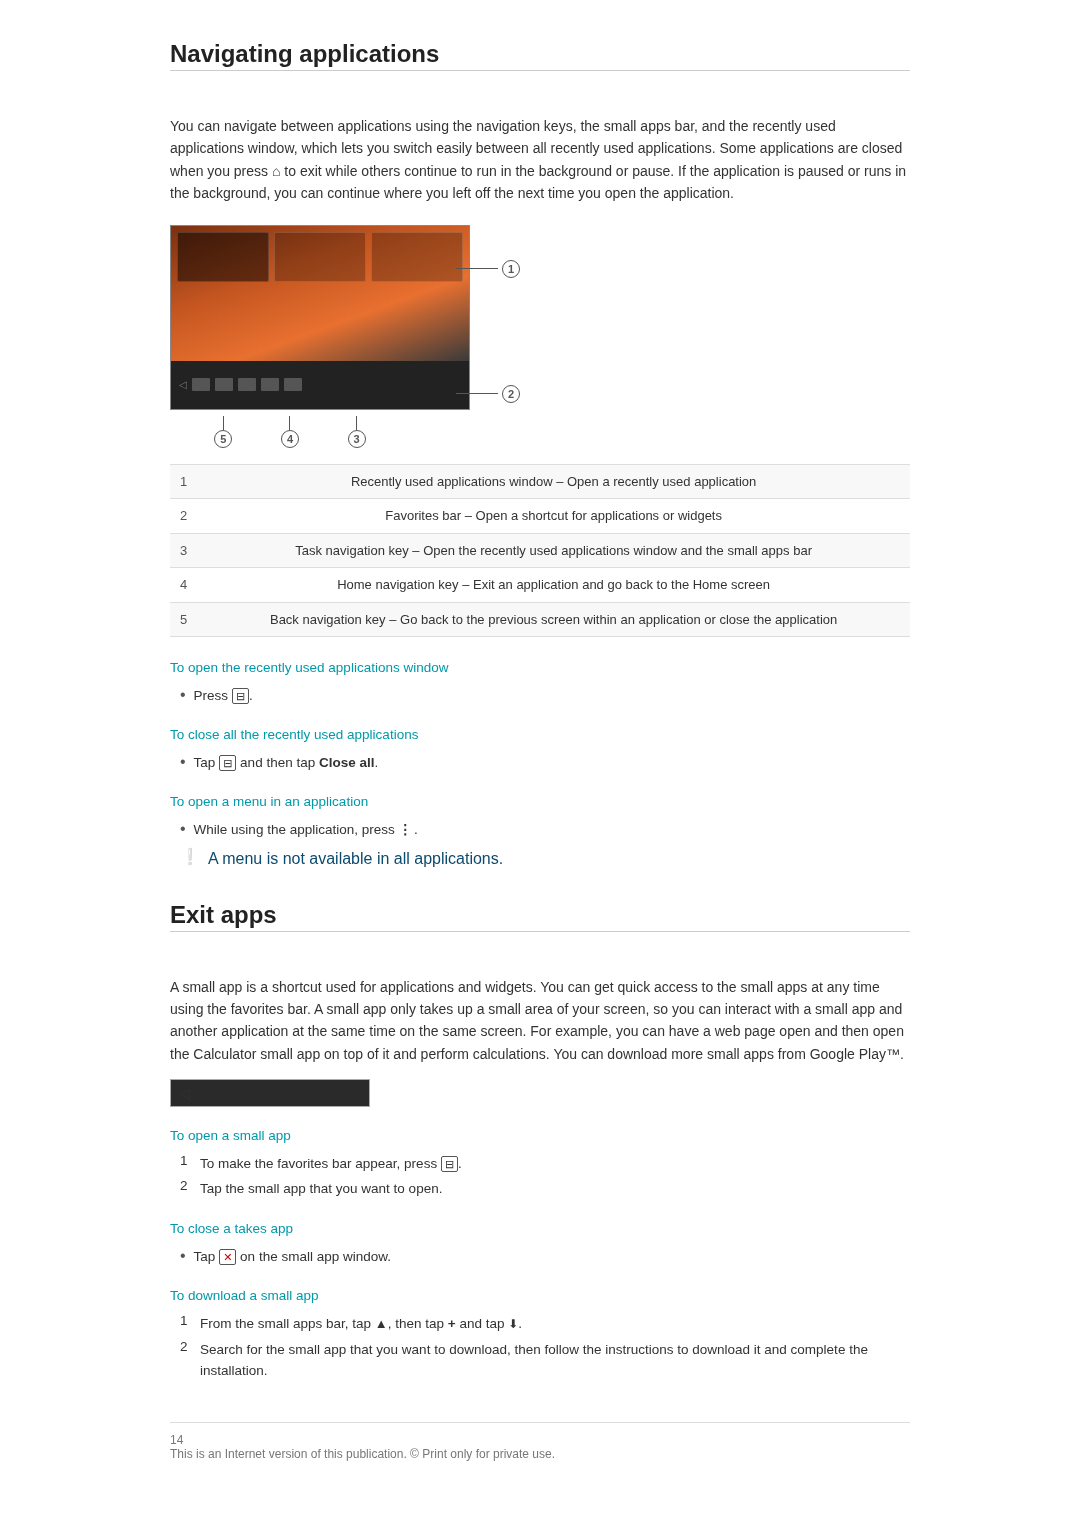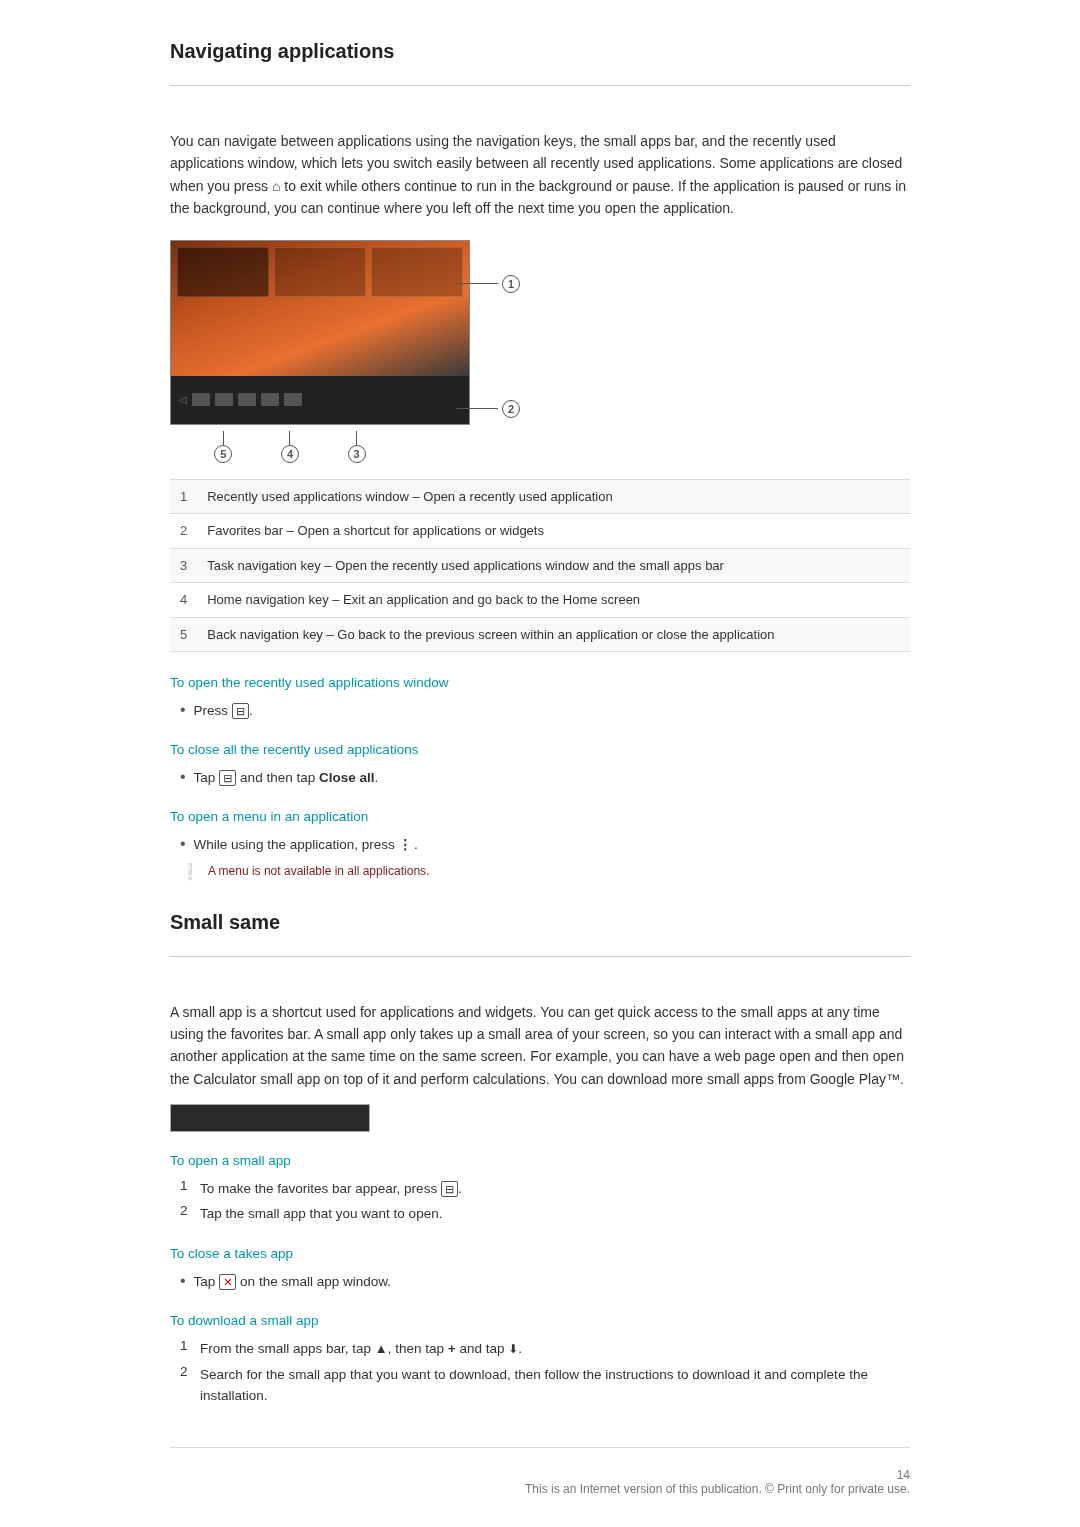--- a/index.html
+++ b/index.html
@@ -10,26 +10,26 @@
       color: #333;
       width: 1080px;
       min-height: 1527px;
     }
     .page {
       max-width: 860px;
       margin: 0 auto;
       padding: 40px 60px 60px 60px;
     }
     h2 {
-      font-size: 20px;
+      font-size: 24px;
       font-weight: bold;
       color: #222;
       margin-bottom: 14px;
       border-bottom: 1px solid #ccc;
-      padding-bottom: 22px;
+      padding-bottom: 2px;
     }
     p {
       line-height: 1.6;
       margin-bottom: 14px;
       color: #333;
       margin-top: 44px;
     }
     .num-badge {
       display: inline-flex;
       align-items: center;
@@ -53,20 +53,21 @@
     .info-table tr {
       border-top: 1px solid #ddd;
     }
     .info-table tr:last-child {
       border-bottom: 1px solid #ddd;
     }
     .info-table td {
       padding: 7px 10px;
       vertical-align: top;
       line-height: 1.5;
+      text-align: center;
     }
     .info-table td:first-child {
       width: 24px;
       color: #555;
       font-weight: normal;
       text-align: center;
     }
     .info-table tr:nth-child(odd) {
       background: #f8f8f8;
     }
@@ -105,23 +106,23 @@
       padding-left: 10px;
     }
     .note-icon {
       color: #cc0000;
       font-weight: bold;
       margin-right: 8px;
       font-size: 16px;
       flex-shrink: 0;
     }
     .note-text {
-      font-size: 12px;
+      font-size: 16px;
       line-height: 1.5;
-      color: #7f1d1d;
+      color: #0c4a6e;
     }
     .ordered-item {
       display: flex;
       align-items: flex-start;
       margin-bottom: 4px;
       padding-left: 10px;
     }
     .ordered-num {
       width: 20px;
       flex-shrink: 0;
@@ -137,23 +138,23 @@
       width: 200px;
       height: 28px;
       display: flex;
       align-items: center;
       gap: 5px;
       padding: 0 8px;
       margin: 10px 0 16px 0;
     }
 
     .page-footer {
-      text-align: right;
+      text-align: left;
       margin-top: 40px;
-      padding-top: 20px;
+      padding-top: 10px;
       border-top: 1px solid #ddd;
       font-size: 12px;
       color: #777;
     }
 
     
     .full-diagram {
       display: flex;
       gap: 20px;
       margin: 20px 0 16px 0;
@@ -319,21 +320,21 @@
   <div class="bullet-item">
     <span class="bullet-dot">•</span>
     <span class="bullet-text">While using the application, press <span style="font-weight:bold; letter-spacing:2px;">⋮</span>.</span>
   </div>
   <div class="note-item">
     <span class="note-icon">❕</span>
     <span class="note-text">A menu is not available in all applications.</span>
   </div>
 
   <div class="section-sep"></div>
-  <h2>Small same</h2>
+  <h2>Exit apps</h2>
 
   <p>A small app is a shortcut used for applications and widgets. You can get quick access to the small apps at any time using the favorites bar. A small app only takes up a small area of your screen, so you can interact with a small app and another application at the same time on the same screen. For example, you can have a web page open and then open the Calculator small app on top of it and perform calculations. You can download more small apps from Google Play™.</p>
 
   <div class="small-apps-bar">
     <span class="sab-arr">◁</span>
     <div class="sab-ic"></div>
     <div class="sab-ic"></div>
     <div class="sab-ic"></div>
     <div class="sab-ic"></div>
     <div class="sab-ic"></div>

